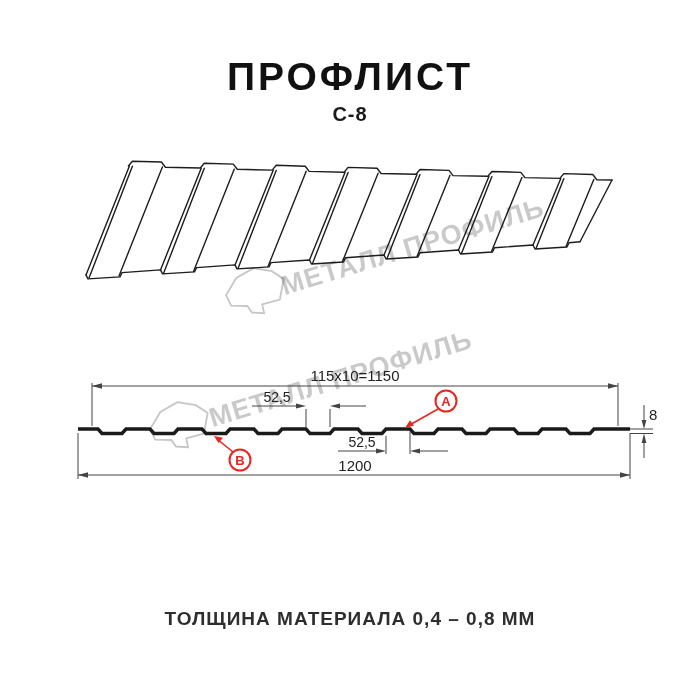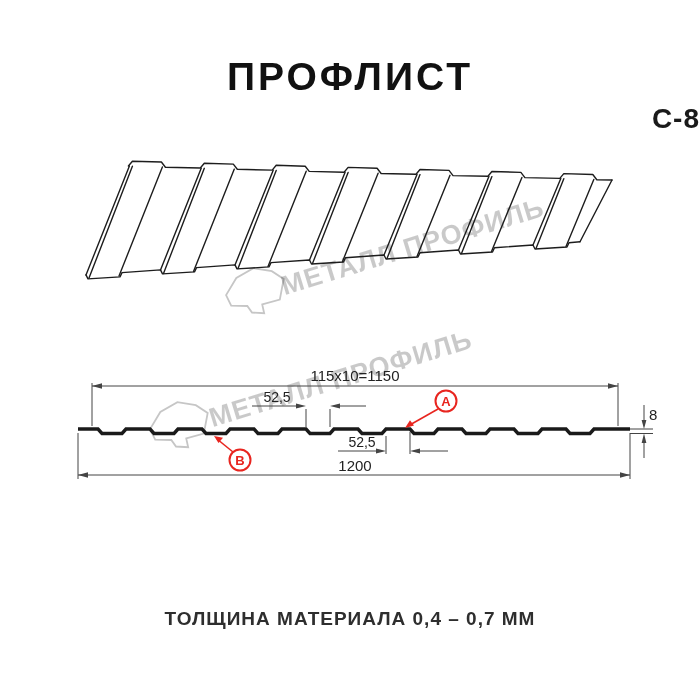--- a/index.html
+++ b/index.html
@@ -1,20 +1,20 @@
 <!DOCTYPE html>
 <html><head>
 <meta charset="utf-8">
 <style>
   html,body{margin:0;padding:0;background:#ffffff;}
   body{width:700px;height:700px;position:relative;font-family:"Liberation Sans",sans-serif;overflow:hidden;}
   .page-title{position:absolute;top:55px;left:0;width:700px;text-align:center;
     font-size:39px;font-weight:800;letter-spacing:3px;color:#111;}
-  .page-subtitle{position:absolute;top:103px;left:0;width:700px;text-align:right;
-    font-size:28px;font-weight:700;letter-spacing:1px;color:#1a1a1a;}
+  .page-subtitle{position:absolute;top:103px;left:0;width:700px;text-align:center;
+    font-size:20px;font-weight:700;letter-spacing:1px;color:#1a1a1a;}
   .drawing{position:absolute;z-index:2;}
   .wm-text{position:absolute;z-index:1;font-size:27px;font-weight:800;letter-spacing:1px;
     color:rgba(0,0,0,0.21);white-space:nowrap;transform:rotate(-17deg);transform-origin:0 100%;
     line-height:28px;}
   .wm-logo{position:absolute;z-index:1;}
   .footer-note{position:absolute;top:608px;left:0;width:700px;text-align:center;
     font-size:19px;font-weight:700;letter-spacing:1px;color:#2e2e2e;}
   .dim-text{font-size:15px;fill:#222;font-family:"Liberation Sans",sans-serif;}
   .dim-text-sm{font-size:14px;fill:#222;font-family:"Liberation Sans",sans-serif;}
   .marker-letter{font-size:13px;font-weight:bold;fill:#e8251f;font-family:"Liberation Sans",sans-serif;}
@@ -113,13 +113,13 @@
   </g>
 
   <g>
     <line x1="183" y1="87" x2="167" y2="74" stroke="#e8251f" stroke-width="1.6"></line>
     <polygon points="164,71 173,72.8 168.5,78" fill="#e8251f"></polygon>
     <circle cx="190" cy="95" r="10.5" fill="#ffffff" stroke="#e8251f" stroke-width="2"></circle>
     <text class="marker-letter" x="190" y="100" text-anchor="middle">В</text>
   </g>
 </svg>
 
-<div class="footer-note">ТОЛЩИНА МАТЕРИАЛА 0,4 – 0,7 ММ</div>
+<div class="footer-note">ТОЛЩИНА МАТЕРИАЛА 0,4 – 0,8 ММ</div>
 
 </body></html>

